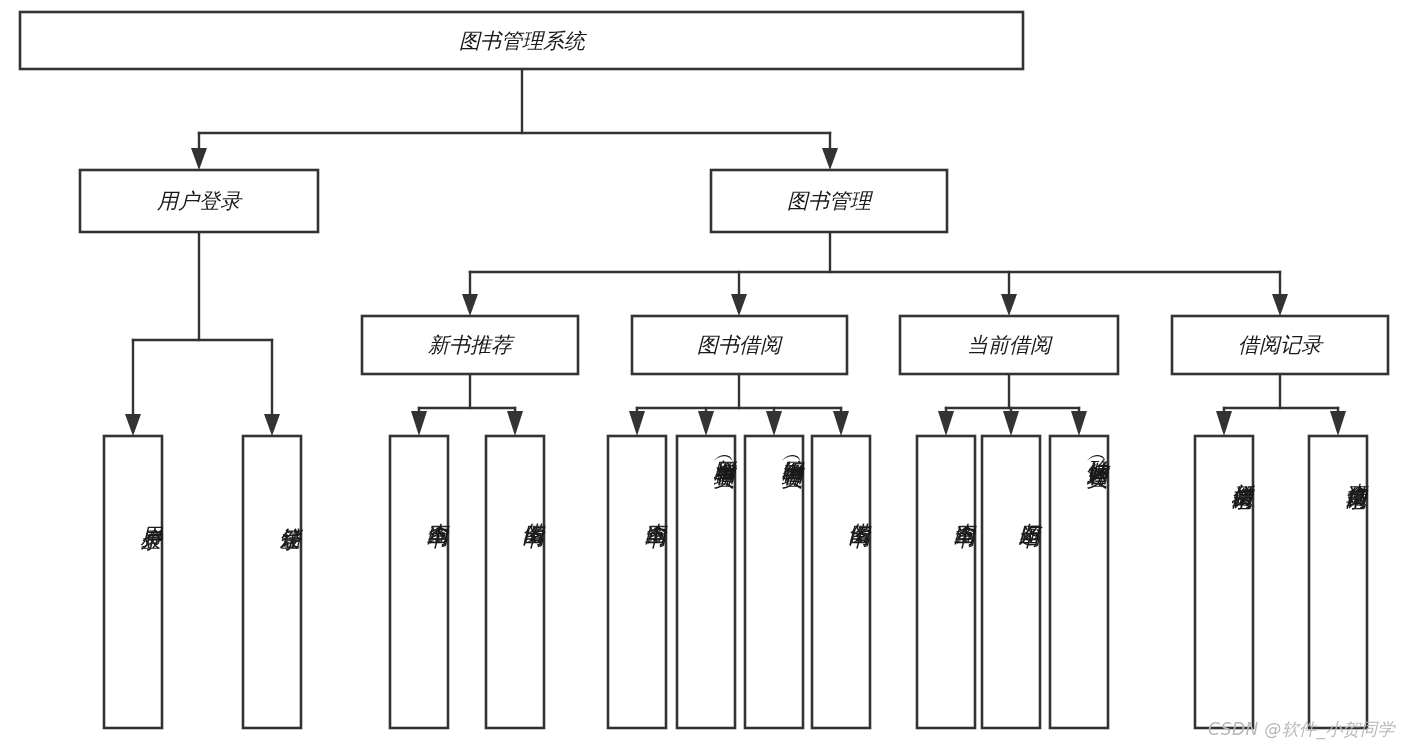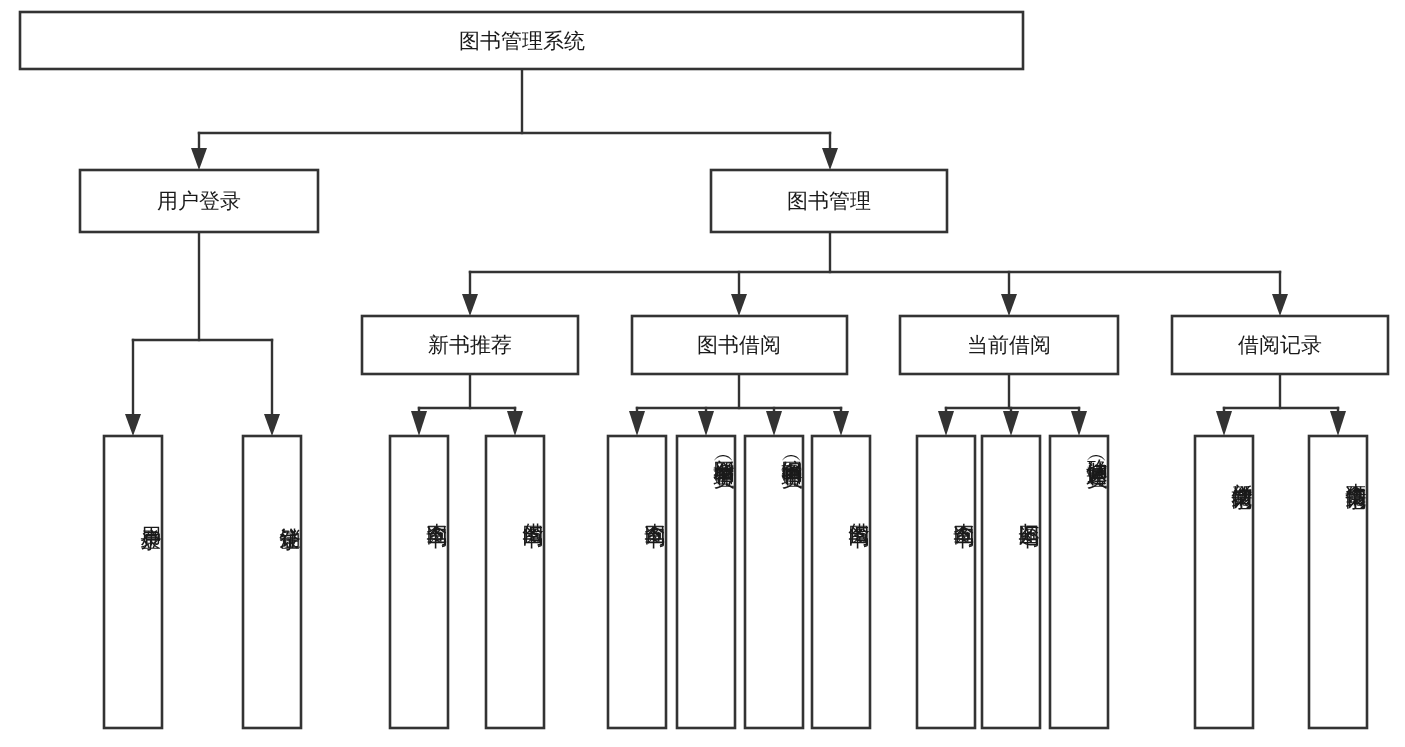--- a/index.html
+++ b/index.html
@@ -12,20 +12,21 @@
     width: 1405px;
     height: 747px;
     font-family: "DejaVu Sans", "Liberation Sans", sans-serif;
     overflow: hidden;
   }
   #diagram-root {
     position: relative;
     width: 1405px;
     height: 747px;
     background: #ffffff;
+    font-style: italic;
   }
   svg.diagram-canvas {
     position: absolute;
     left: 0;
     top: 0;
     width: 1405px;
     height: 747px;
     display: block;
   }
   .node-box {
@@ -209,14 +210,15 @@
   <div class="leaf-label" style="left:608px; top:506px; width:58px; height:222px;">查询图书</div>
   <div class="leaf-label" style="left:677px; top:442px; width:58px; height:286px;">新增图书（管理员）</div>
   <div class="leaf-label" style="left:745px; top:442px; width:58px; height:286px;">编辑图书（管理员）</div>
   <div class="leaf-label" style="left:812px; top:506px; width:58px; height:222px;">借阅图书</div>
   <div class="leaf-label" style="left:917px; top:506px; width:58px; height:222px;">查询图书</div>
   <div class="leaf-label" style="left:982px; top:506px; width:58px; height:222px;">归还图书</div>
   <div class="leaf-label" style="left:1050px; top:442px; width:58px; height:286px;">确认归还（管理员）</div>
   <div class="leaf-label" style="left:1195px; top:466px; width:58px; height:262px;">新增借阅记录</div>
   <div class="leaf-label" style="left:1309px; top:466px; width:58px; height:262px;">查询借阅记录</div>
 
+  <div class="watermark">CSDN @软件_小贺同学</div>
 
 </div>
 
 </body></html>

